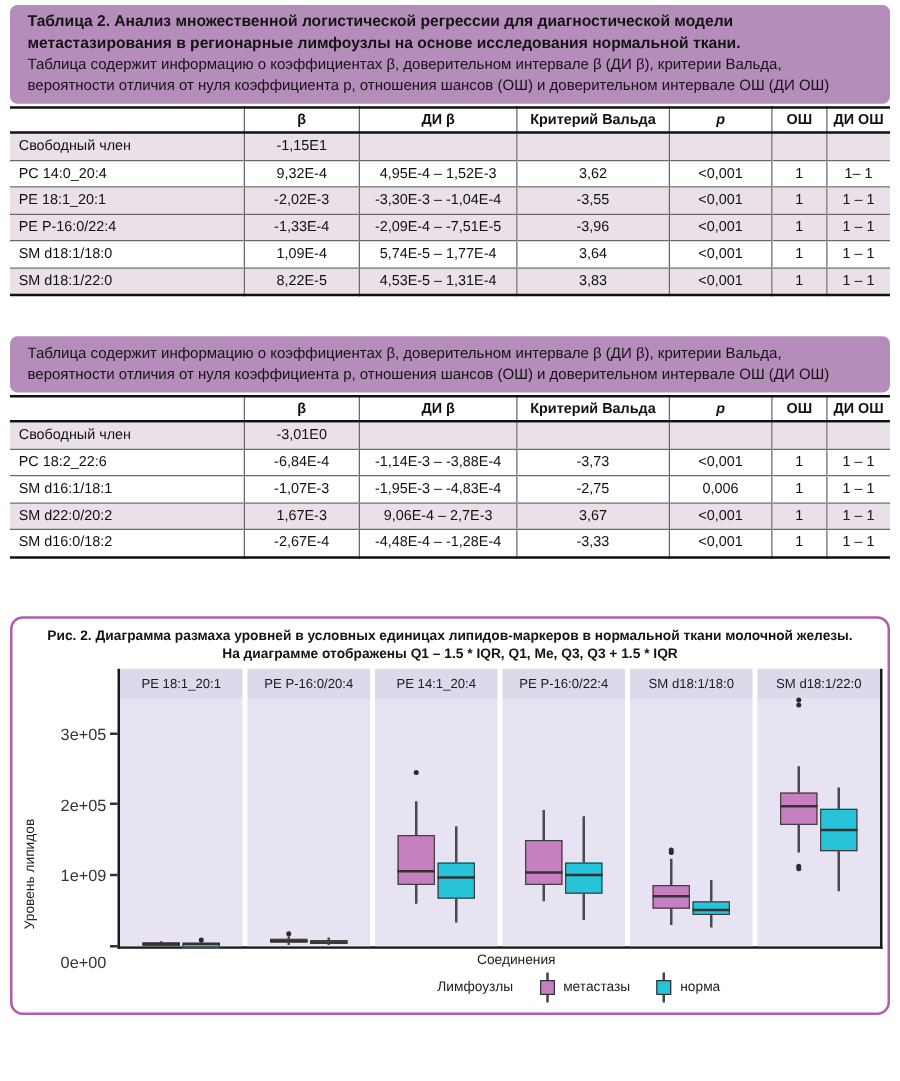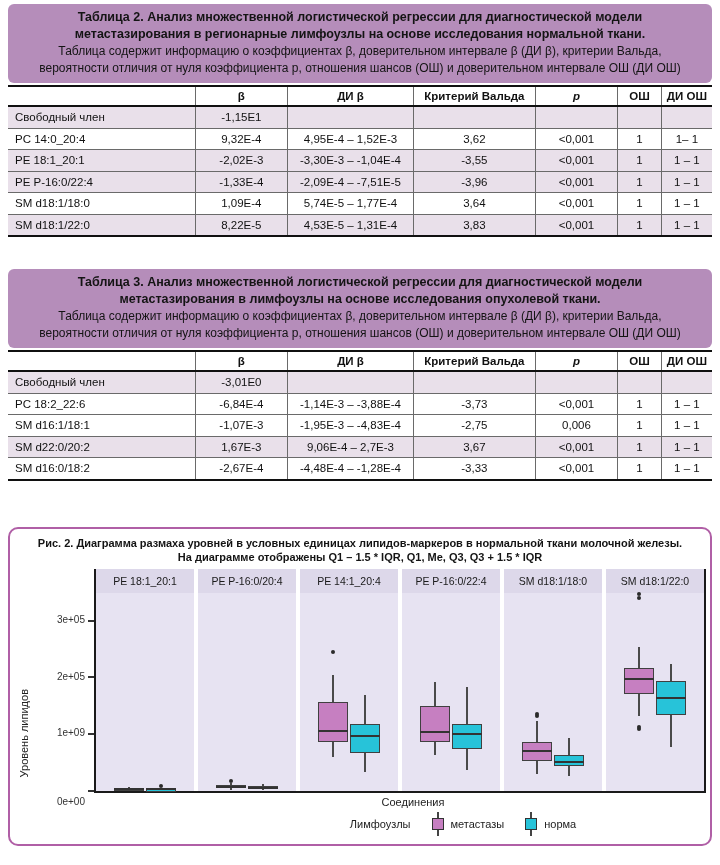--- a/index.html
+++ b/index.html
@@ -5,21 +5,21 @@
   html,body { margin:0; padding:0; background:#ffffff; }
   .page {
     position:relative; width:720px; height:865px; background:#ffffff;
     font-family:"Liberation Sans", sans-serif; color:#111; overflow:hidden;
   }
   
   .table-block { margin:0 8px; }
   .table-block.first { padding-top:4px; }
   .table-block.second { margin-top:32px; }
   .title-bar {
-    background:#b58dba; border-radius:6px; text-align:center;
+    background:#b58dba; border-radius:6px; 
     padding:5px 14px 6px 14px; color:#141414;
   }
   .title-bold { font-weight:bold; font-size:12.5px; line-height:17px; }
   .title-sub  { font-size:12px; line-height:17px; }
   table.data-table {
     width:100%; border-collapse:collapse; margin-top:2px; table-layout:fixed;
   }
   .data-table col.c0 { width:26.6%; } .data-table col.c1 { width:13.1%; }
   .data-table col.c2 { width:17.9%; } .data-table col.c3 { width:17.3%; }
   .data-table col.c4 { width:11.7%; } .data-table col.c5 { width:6.2%; }
@@ -45,21 +45,21 @@
     background:#ffffff; padding:7px 4px 8px 4px; box-sizing:border-box;
   }
   .fig-caption { text-align:center; font-weight:bold; font-size:11px; line-height:14px; color:#141414; }
   .figure-plot { position:relative; margin-top:5px; padding-left:26px; }
   .ylabel {
     position:absolute; left:4px; top:120px; font-size:11px; color:#222;
     writing-mode:vertical-rl; transform:rotate(180deg); white-space:nowrap;
   }
   .plot-grid { display:flex; }
   .yaxis { position:relative; width:54px; flex:none; }
-  .ytick-label { position:absolute; right:9px; font-size:10px; color:#333; white-space:nowrap; }
+  .ytick-label { position:absolute; right:9px; font-size:13px; color:#333; white-space:nowrap; }
   .ytick-mark { position:absolute; right:0; width:6px; height:2px; background:#333; }
   .panels {
     flex:1; display:flex; gap:4px;
     border-left:2px solid #1a1a1a; border-right:2px solid #1a1a1a; border-bottom:2.5px solid #1a1a1a;
   }
   .panel { flex:1; display:flex; flex-direction:column; min-width:0; }
   .strip {
     height:24px; background:#ddd8ea; display:flex; align-items:center; justify-content:center;
     font-size:10.5px; color:#1a1a1a; white-space:nowrap; overflow:hidden;
   }
@@ -163,21 +163,20 @@
             <td>&lt;0,001</td>
             <td>1</td>
             <td>1 – 1</td>
           </tr>
         </tbody>
       </table>
   </section>
 
   <section class="table-block second">
     <div class="title-bar">
-      <div class="title-bold">Таблица 3. Анализ множественной логистической регрессии для диагностической модели метастазирования в лимфоузлы на основе исследования опухолевой ткани.</div>
       <div class="title-sub">Таблица содержит информацию о коэффициентах β, доверительном интервале β (ДИ β), критерии Вальда, вероятности отличия от нуля коэффициента p, отношения шансов (ОШ) и доверительном интервале ОШ (ДИ ОШ)</div>
     </div>
     <table class="data-table">
         <colgroup>
           <col class="c0">
           <col class="c1">
           <col class="c2">
           <col class="c3">
           <col class="c4">
           <col class="c5">

